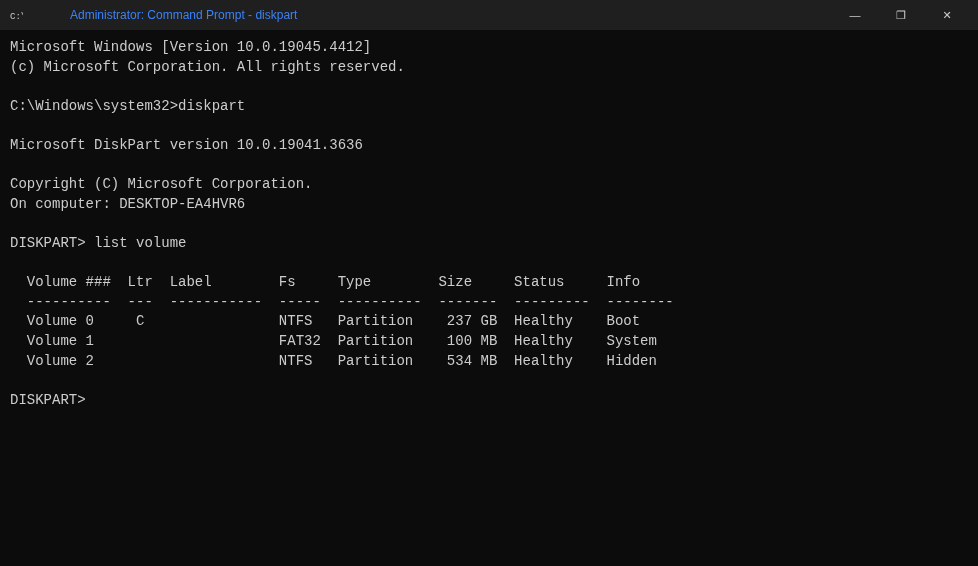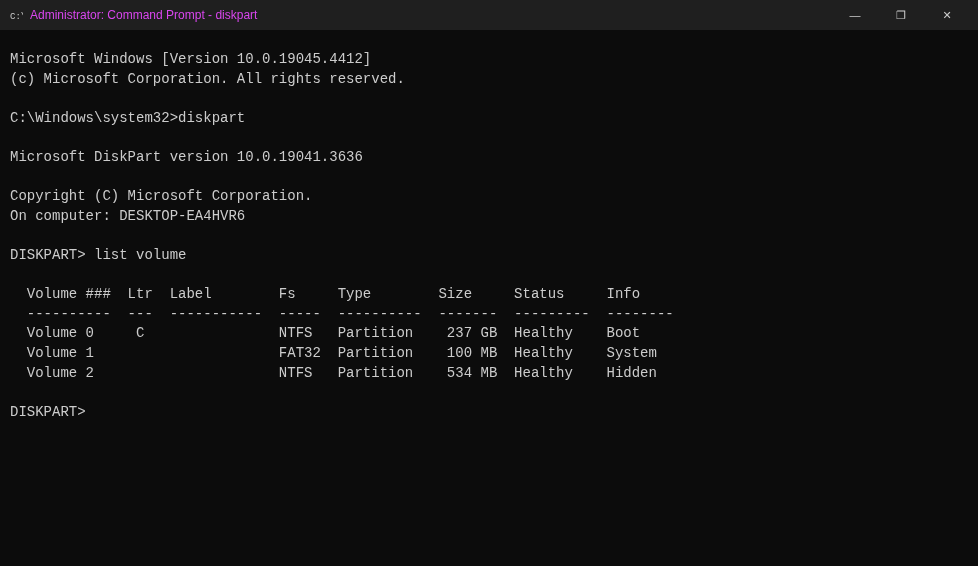--- a/index.html
+++ b/index.html
@@ -47,23 +47,24 @@
       align-items: center;
       justify-content: center;
     }
 
     .title-bar-icon svg {
       width: 14px;
       height: 14px;
     }
 
     .title-bar-text {
-      color: #d946ef;
+      color: #3b82f6;
       font-size: 12px;
       font-family: 'Segoe UI', sans-serif;
+      margin-left: 40px;
     }
 
     .title-bar-controls {
       display: flex;
       align-items: center;
     }
 
     .title-bar-btn {
       width: 46px;
       height: 30px;
@@ -77,21 +78,21 @@
       font-size: 11px;
       font-family: 'Segoe UI', sans-serif;
     }
 
     .console {
       flex: 1;
       background: #0c0c0c;
       color: #cccccc;
       font-size: 14px;
       font-family: 'Courier New', Courier, monospace;
-      padding: 20px 10px;
+      padding: 8px 10px;
       overflow: hidden;
       white-space: pre;
       line-height: 1.4;
     }
   </style>
 </head>
 <body>
 
 <div class="window">
   <div class="title-bar">

